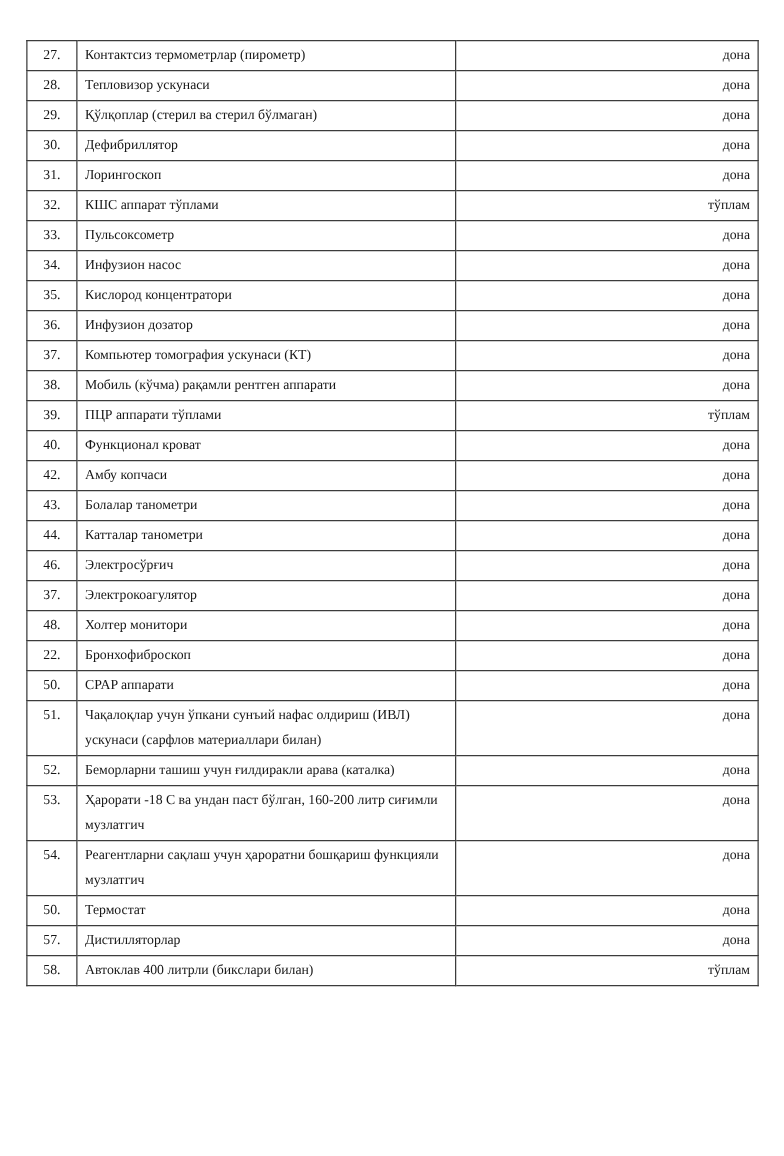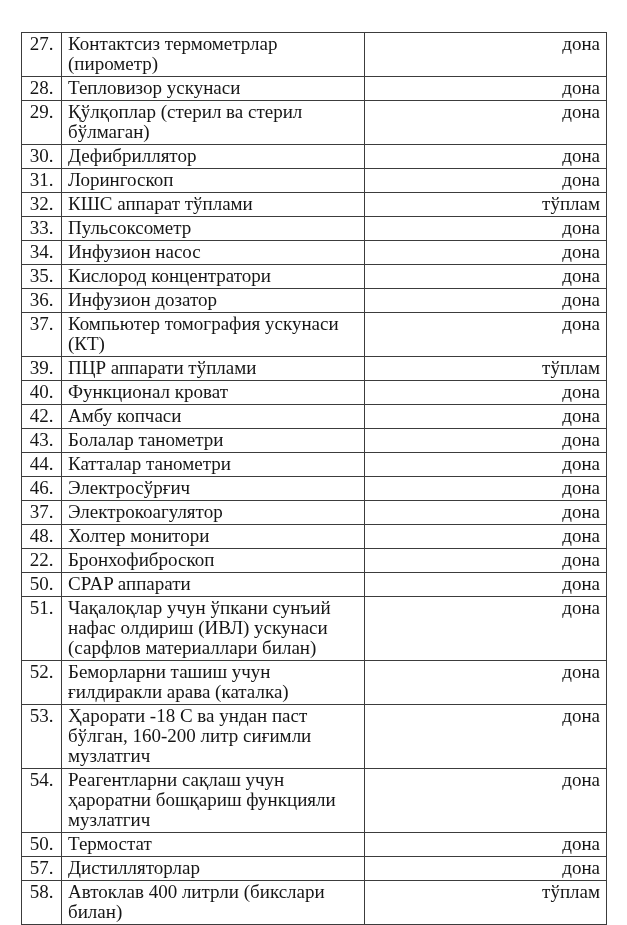--- a/index.html
+++ b/index.html
@@ -17,21 +17,21 @@
   }
   .page {
     width: 627px;
     height: 925px;
     padding: 32px 20px 0 21px;
   }
   table.equip {
     border-collapse: collapse;
     width: 586px;
     table-layout: fixed;
-    font-size: 19px;
+    font-size: 11px;
   }
   table.equip td {
     border: 1.5px solid #3c3c3c;
     vertical-align: top;
     line-height: 20px;
     padding: 1px 6px 2px 6px;
   }
   td.col-num {
     width: 37px;
     text-align: center;
@@ -113,20 +113,25 @@
     <td class="col-name">Инфузион дозатор</td>
     <td class="col-unit">дона</td>
   </tr>
 
   <tr>
     <td class="col-num">37.</td>
     <td class="col-name">Компьютер томография ускунаси (КТ)</td>
     <td class="col-unit">дона</td>
   </tr>
 
+  <tr>
+    <td class="col-num">38.</td>
+    <td class="col-name">Мобиль (кўчма) рақамли рентген аппарати</td>
+    <td class="col-unit">дона</td>
+  </tr>
 
   <tr>
     <td class="col-num">39.</td>
     <td class="col-name">ПЦР аппарати тўплами</td>
     <td class="col-unit">тўплам</td>
   </tr>
 
   <tr>
     <td class="col-num">40.</td>
     <td class="col-name">Функционал кроват</td>

